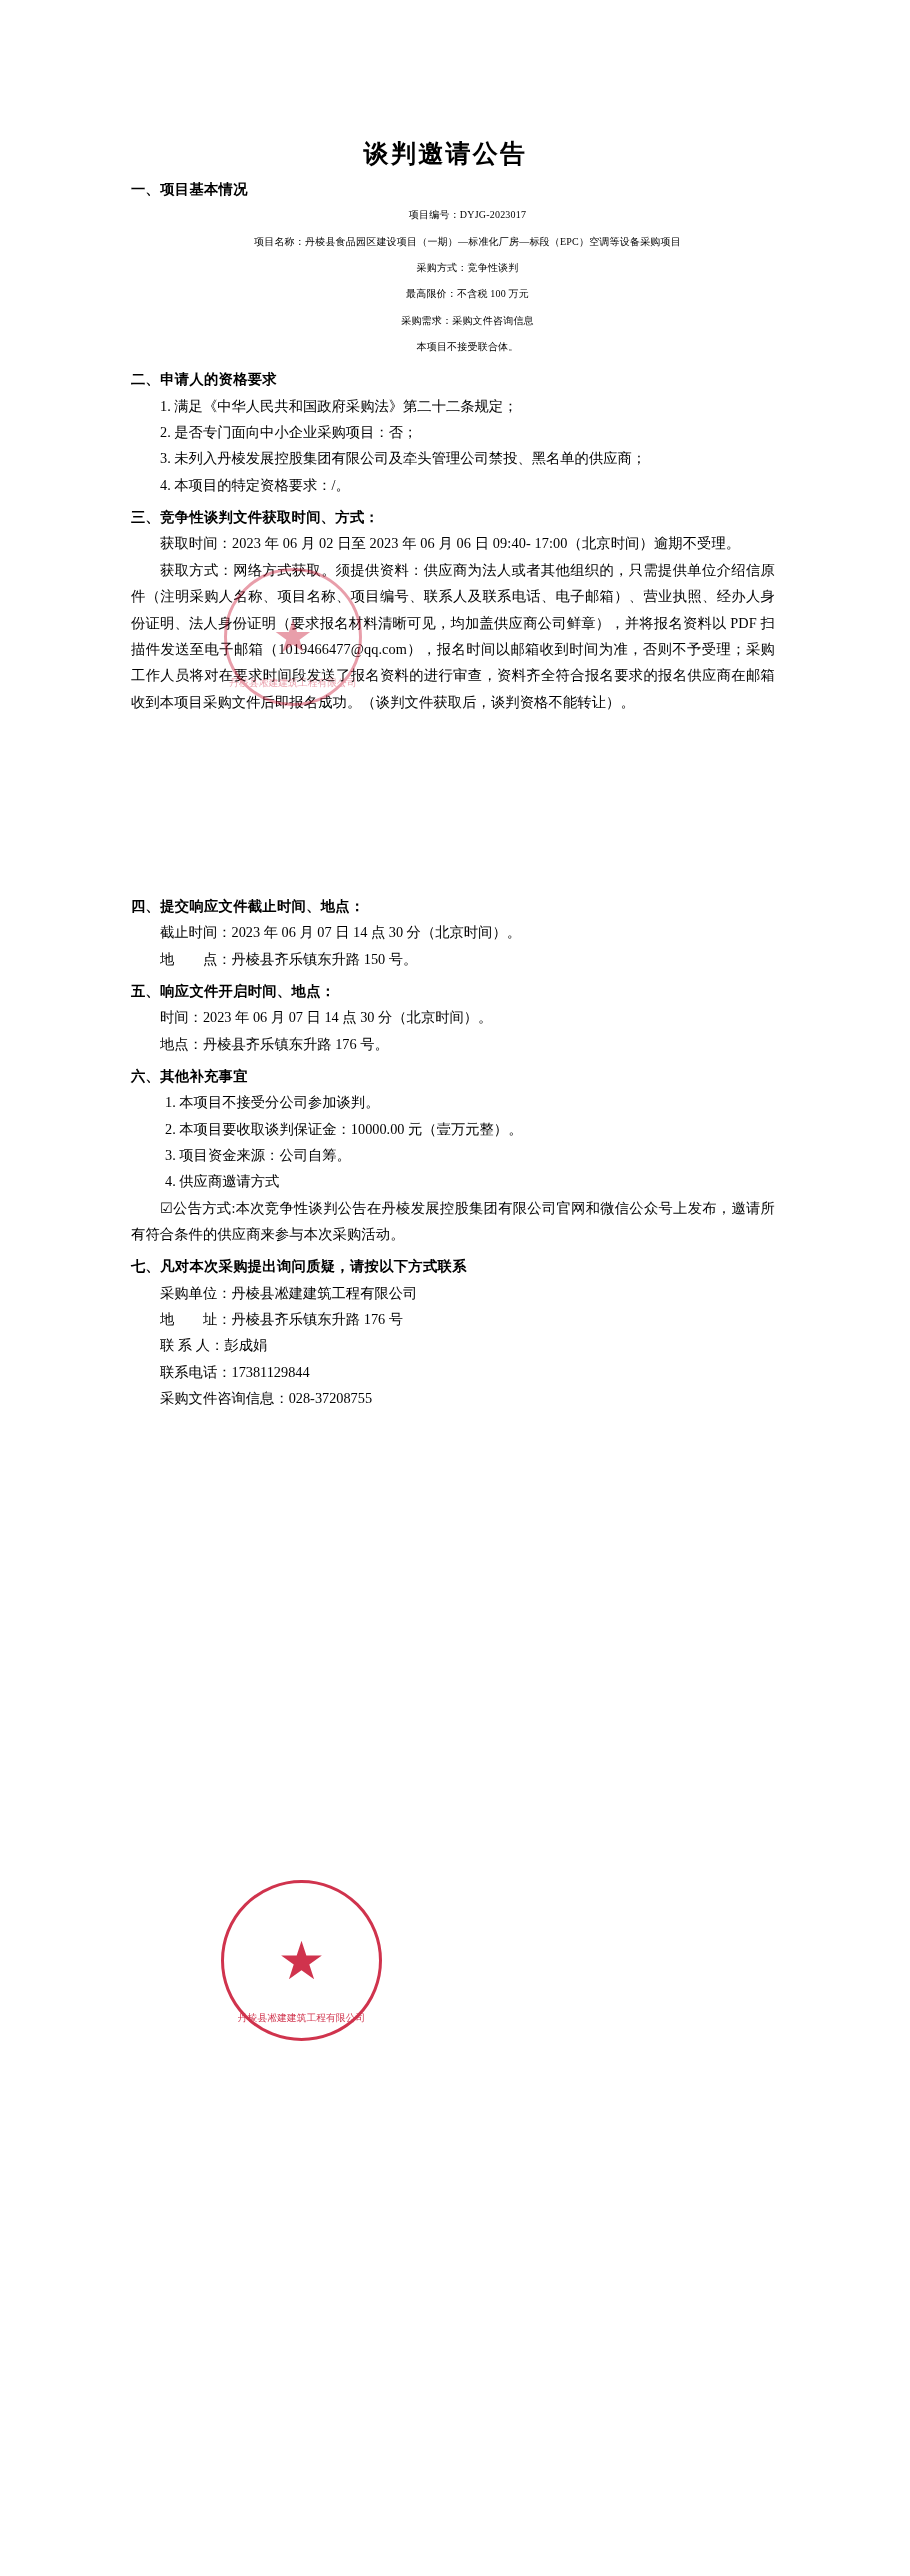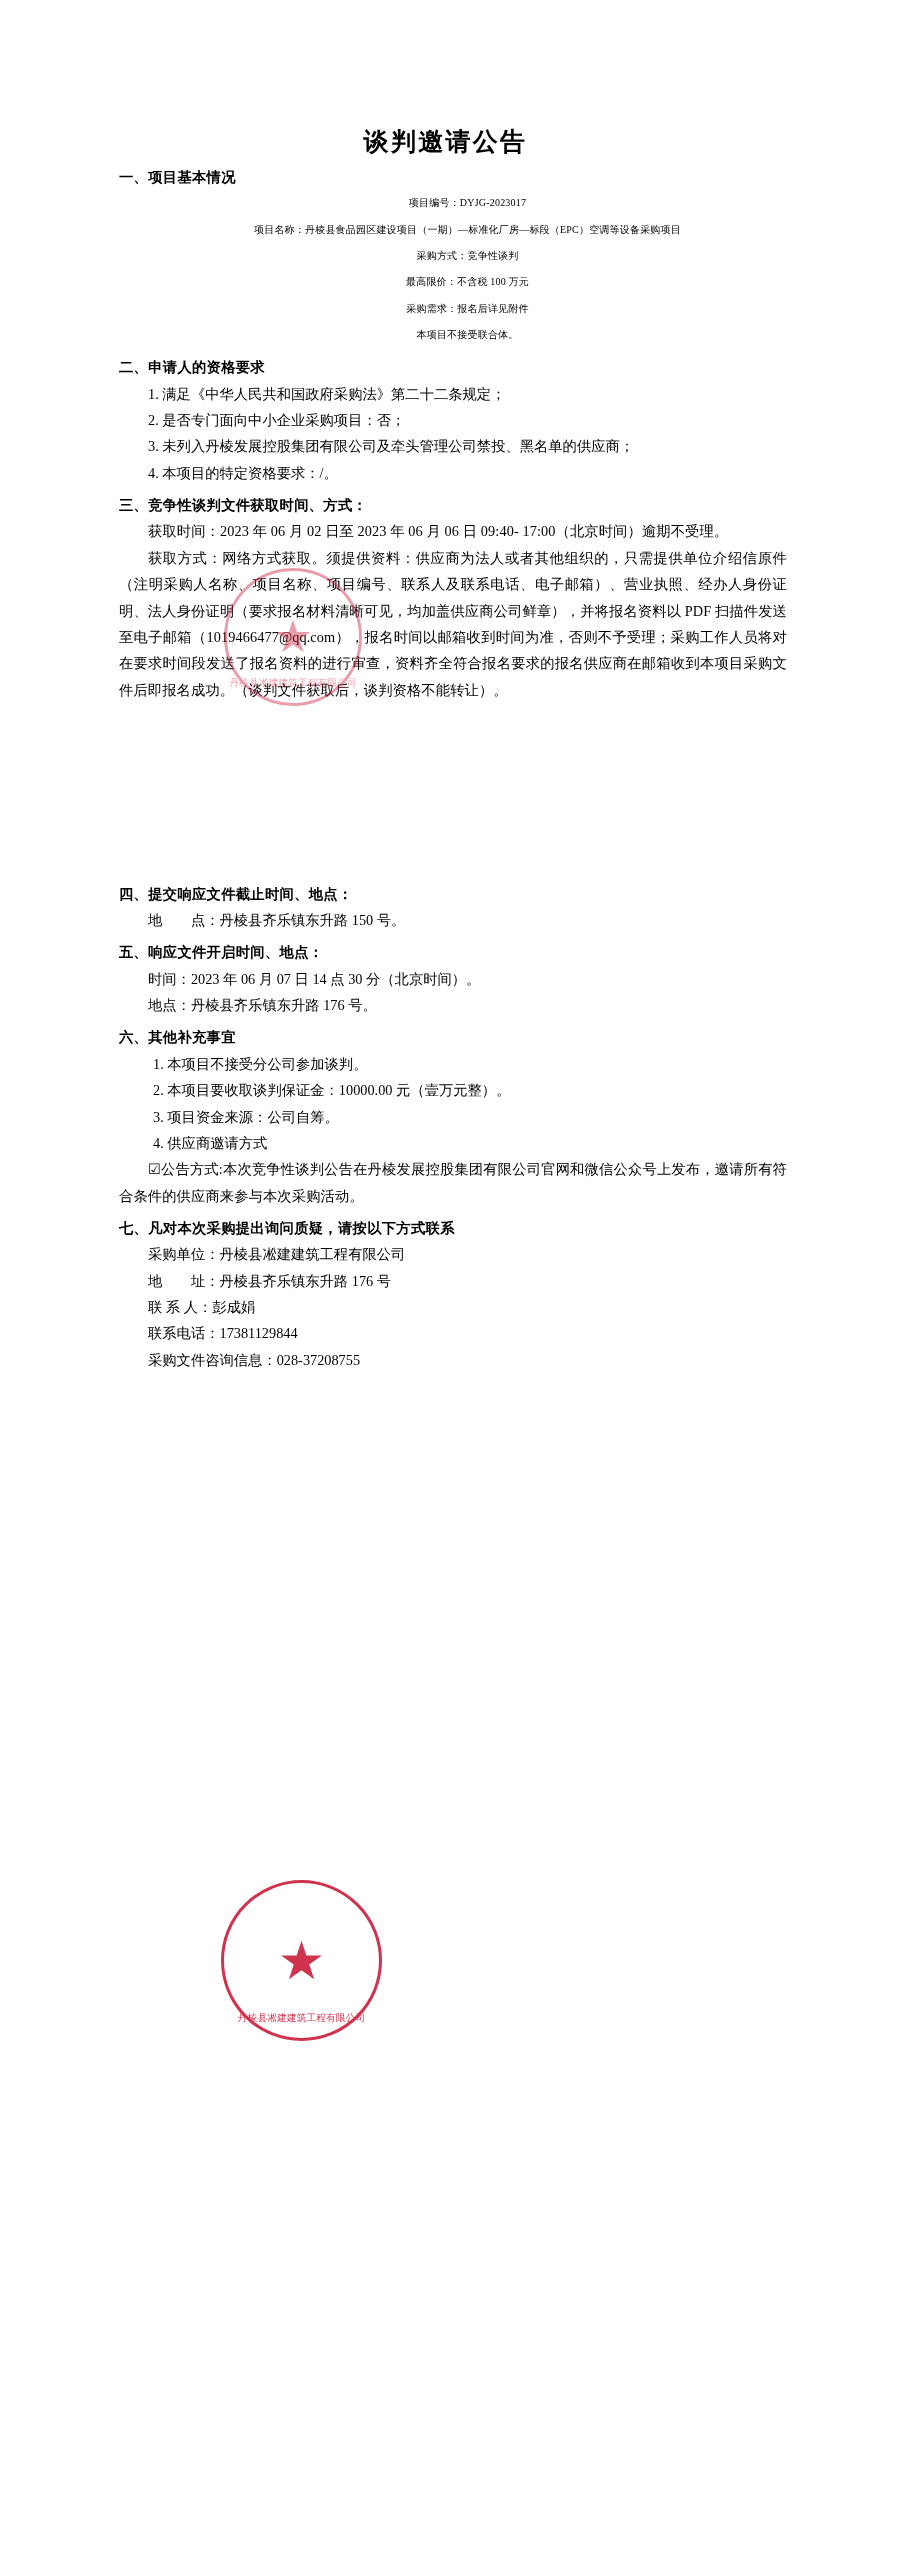--- a/index.html
+++ b/index.html
@@ -12,21 +12,21 @@
     min-height: 2576px;
     font-family: "Liberation Serif", serif;
     color: #000000;
     position: relative;
   }
   .page {
     position: relative;
     width: 891px;
     min-height: 2576px;
     box-sizing: border-box;
-    padding: 4px;
+    padding: 16px;
     overflow: hidden;
   }
   .doc-title {
     text-align: center;
     font-size: 25px;
     font-weight: bold;
     letter-spacing: 2.3px;
     margin-top: 121px;
     margin-bottom: 0;
     font-family: "Liberation Serif", serif;
@@ -129,36 +129,37 @@
 
   <h1 class="doc-title">谈判邀请公告</h1>
 
   <div class="body-wrap">
 
     <div class="section-head">一、项目基本情况</div>
     <div class="line indent1">项目编号：DYJG-2023017</div>
     <div class="line indent-hang">项目名称：丹棱县食品园区建设项目（一期）—标准化厂房—标段（EPC）空调等设备采购项目</div>
     <div class="line indent1">采购方式：竞争性谈判</div>
     <div class="line indent1">最高限价：不含税 100 万元</div>
-    <div class="line indent1">采购需求：报名后详见附件</div>
+    <div class="line indent1">采购需求：采购文件咨询信息</div>
     <div class="line indent1">本项目不接受联合体。</div>
 
     <div class="section-head">二、申请人的资格要求</div>
     <div class="list-item">1. 满足《中华人民共和国政府采购法》第二十二条规定；</div>
     <div class="list-item">2. 是否专门面向中小企业采购项目：否；</div>
     <div class="list-item">3. 未列入丹棱发展控股集团有限公司及牵头管理公司禁投、黑名单的供应商；</div>
     <div class="list-item">4. 本项目的特定资格要求：/。</div>
 
     <div class="section-head">三、竞争性谈判文件获取时间、方式：</div>
     <div class="para">获取时间：2023 年 06 月 02 日至 2023 年 06 月 06 日 09:40- 17:00（北京时间）逾期不受理。</div>
     <div class="para">获取方式：网络方式获取。须提供资料：供应商为法人或者其他组织的，只需提供单位介绍信原件（注明采购人名称、项目名称、项目编号、联系人及联系电话、电子邮箱）、营业执照、经办人身份证明、法人身份证明（要求报名材料清晰可见，均加盖供应商公司鲜章），并将报名资料以 PDF 扫描件发送至电子邮箱（1019466477@qq.com），报名时间以邮箱收到时间为准，否则不予受理；采购工作人员将对在要求时间段发送了报名资料的进行审查，资料齐全符合报名要求的报名供应商在邮箱收到本项目采购文件后即报名成功。（谈判文件获取后，谈判资格不能转让）。</div>
 
     <div class="gap-big"></div>
 
     <div class="section-head">四、提交响应文件截止时间、地点：</div>
+    <div class="kv">截止时间：2023 年 06 月 07 日 14 点 30 分（北京时间）。</div>
     <div class="kv">地        点：丹棱县齐乐镇东升路 150 号。</div>
 
     <div class="section-head">五、响应文件开启时间、地点：</div>
     <div class="kv">时间：2023 年 06 月 07 日 14 点 30 分（北京时间）。</div>
     <div class="kv">地点：丹棱县齐乐镇东升路 176 号。</div>
 
     <div class="section-head">六、其他补充事宜</div>
     <div class="list-item-2">1. 本项目不接受分公司参加谈判。</div>
     <div class="list-item-2">2. 本项目要收取谈判保证金：10000.00 元（壹万元整）。</div>
     <div class="list-item-2">3. 项目资金来源：公司自筹。</div>

